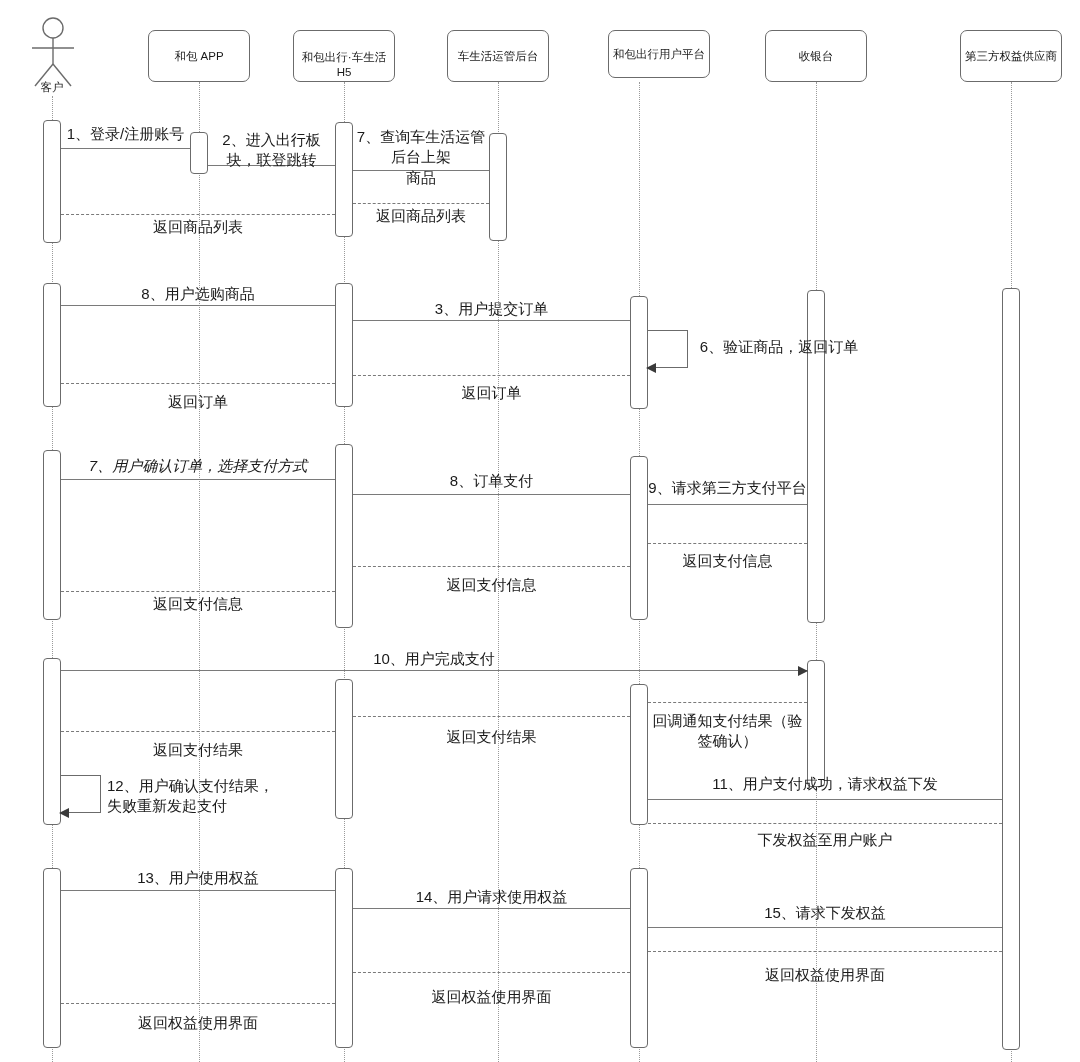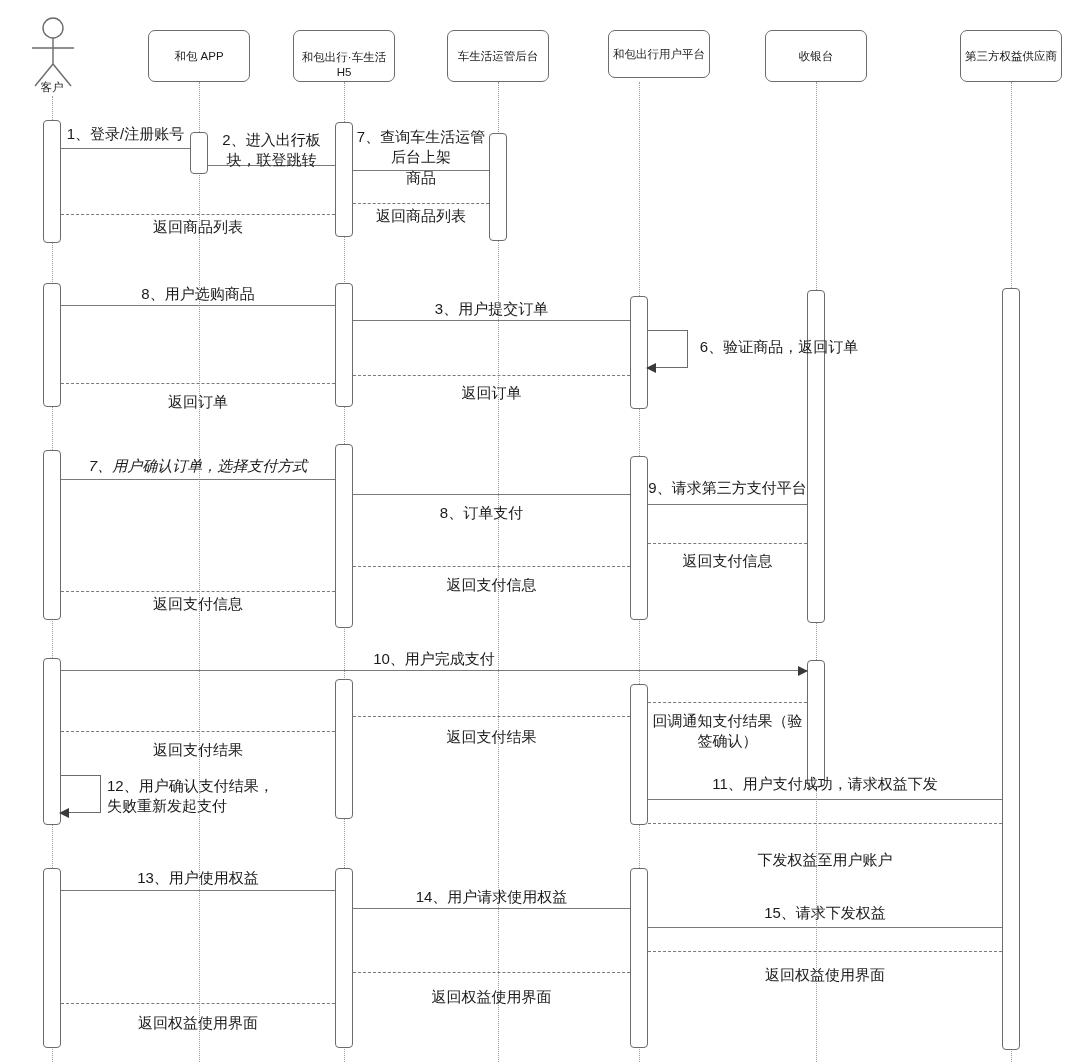--- a/index.html
+++ b/index.html
@@ -178,21 +178,21 @@
       <div class="selfloop" style="left: 648px; top: 330px; width: 40px; height: 38px;"></div>
       <div class="arrowhead left" style="left: 646px; top: 363px;"></div>
       <div class="msg-label" style="left: 694px; top: 337px; width: 170px; text-align: center;">6、验证商品，返回订单</div>
       <div class="msg-line ret" style="left: 353px; top: 375px; width: 277px;"></div>
       <div class="msg-label" style="left: 353px; width: 277px; top: 383px;">返回订单</div>
       <div class="msg-line ret" style="left: 61px; top: 383px; width: 274px;"></div>
       <div class="msg-label" style="left: 61px; width: 274px; top: 392px;">返回订单</div>
       <div class="msg-line" style="left: 61px; top: 479px; width: 274px;"></div>
       <div class="msg-label" style="left: 61px; width: 274px; top: 456px; font-style: italic;">7、用户确认订单，选择支付方式</div>
       <div class="msg-line" style="left: 353px; top: 494px; width: 277px;"></div>
-      <div class="msg-label" style="left: 343px; width: 277px; top: 471px; margin-top: 32px;">8、订单支付</div>
+      <div class="msg-label" style="left: 353px; width: 277px; top: 471px;">8、订单支付</div>
       <div class="msg-line" style="left: 648px; top: 504px; width: 159px;"></div>
       <div class="msg-label" style="left: 648px; width: 159px; top: 478px;">9、请求第三方支付平台</div>
       <div class="msg-line ret" style="left: 648px; top: 543px; width: 159px;"></div>
       <div class="msg-label" style="left: 648px; width: 159px; top: 551px;">返回支付信息</div>
       <div class="msg-line ret" style="left: 353px; top: 566px; width: 277px;"></div>
       <div class="msg-label" style="left: 353px; width: 277px; top: 575px;">返回支付信息</div>
       <div class="msg-line ret" style="left: 61px; top: 591px; width: 274px;"></div>
       <div class="msg-label" style="left: 61px; width: 274px; top: 594px;">返回支付信息</div>
       <div class="msg-line" style="left: 61px; top: 670px; width: 746px;"></div>
       <div class="arrowhead" style="left: 798px; top: 666px;"></div>
@@ -203,21 +203,21 @@
       <div class="msg-label" style="left: 353px; width: 277px; top: 727px;">返回支付结果</div>
       <div class="msg-line ret" style="left: 61px; top: 731px; width: 274px;"></div>
       <div class="msg-label" style="left: 61px; width: 274px; top: 740px;">返回支付结果</div>
       <div class="msg-line" style="left: 648px; top: 799px; width: 354px;"></div>
       <div class="msg-label" style="left: 648px; width: 354px; top: 774px;">11、用户支付成功，请求权益下发</div>
       <div class="selfloop" style="left: 61px; top: 775px; width: 40px; height: 38px;"></div>
       <div class="arrowhead left" style="left: 59px; top: 808px;"></div>
       <div class="msg-label" style="left: 107px; top: 776px; width: 170px; text-align: left;">12、用户确认支付结果，
 失败重新发起支付</div>
       <div class="msg-line ret" style="left: 648px; top: 823px; width: 354px;"></div>
-      <div class="msg-label" style="left: 648px; width: 354px; top: 850px;">下发权益至用户账户</div>
+      <div class="msg-label" style="left: 648px; width: 354px; top: 830px;">下发权益至用户账户</div>
       <div class="msg-line" style="left: 61px; top: 890px; width: 274px;"></div>
       <div class="msg-label" style="left: 61px; width: 274px; top: 868px;">13、用户使用权益</div>
       <div class="msg-line" style="left: 353px; top: 908px; width: 277px;"></div>
       <div class="msg-label" style="left: 353px; width: 277px; top: 887px;">14、用户请求使用权益</div>
       <div class="msg-line" style="left: 648px; top: 927px; width: 354px;"></div>
       <div class="msg-label" style="left: 648px; width: 354px; top: 903px;">15、请求下发权益</div>
       <div class="msg-line ret" style="left: 648px; top: 951px; width: 354px;"></div>
       <div class="msg-label" style="left: 648px; width: 354px; top: 965px;">返回权益使用界面</div>
       <div class="msg-line ret" style="left: 353px; top: 972px; width: 277px;"></div>
       <div class="msg-label" style="left: 353px; width: 277px; top: 987px;">返回权益使用界面</div>

